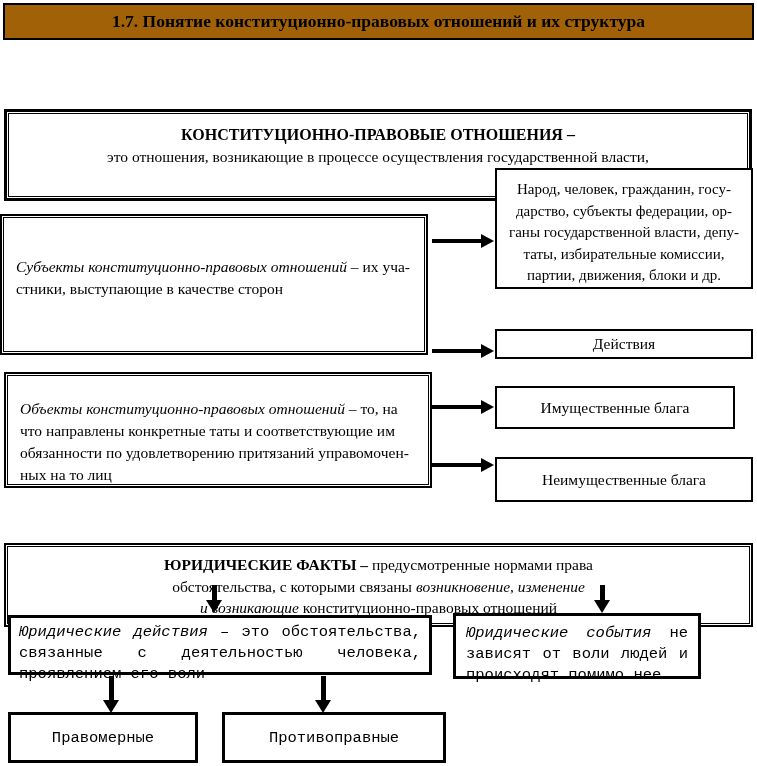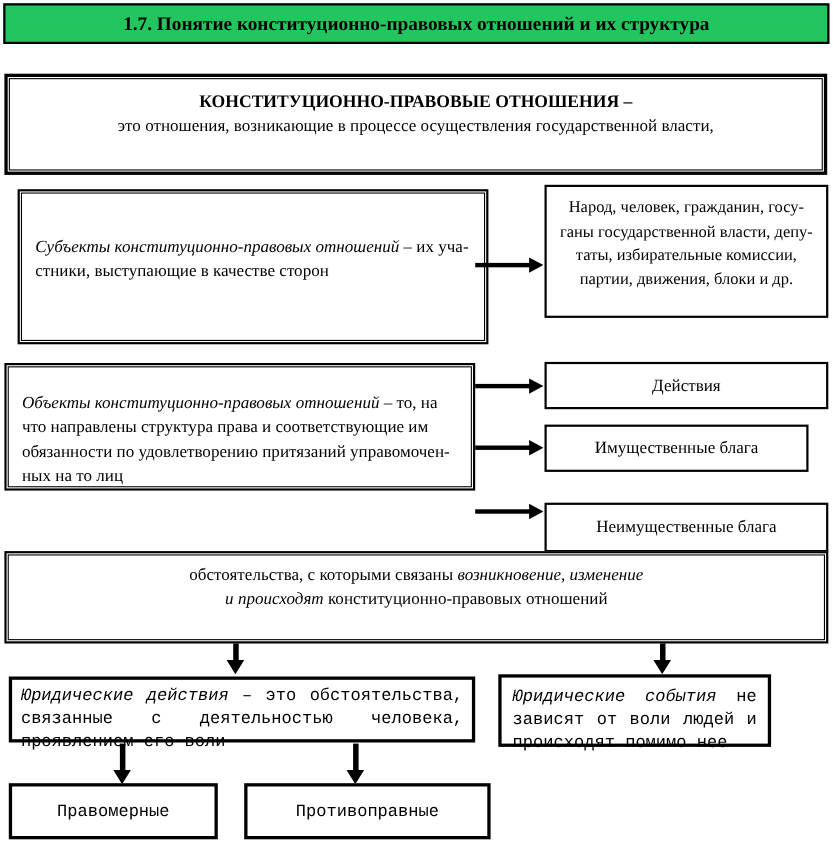--- a/index.html
+++ b/index.html
@@ -6,31 +6,31 @@
   #stage {
     position:relative; width:757px; height:766px; background:#ffffff;
     font-family:"Liberation Serif", serif; color:#000;
     overflow:hidden;
   }
   .abs { position:absolute; box-sizing:border-box; }
 
   
   .titlebar {
     left:3px; top:3px; width:751px; height:37px;
-    background:#22c55e; border:2px solid #000;
+    background:#a16207; border:2px solid #000;
     display:flex; align-items:center; justify-content:center;
     font-weight:bold; font-size:17.5px;
   }
 
   
   .sbox { border:2px solid #000; background:#fff; }
   .sbox3 { border:3px solid #000; background:#fff;font-family:Liberation Mono, monospace; }
 
   
-  .dbl { background:#fff; }
+  .dbl { background:#fff;margin-top:42px; }
   .dbl > .inner { position:absolute; inset:1px; border:1px solid #000; }
 
   .center { display:flex; align-items:center; justify-content:center; text-align:center; }
 
   .txt { font-size:15.5px; line-height:22px; }
   .it { font-style:italic; }
   .bold { font-weight:bold; }
 
   
   .arrow-r { position:absolute; height:14px; }
@@ -53,55 +53,56 @@
 
   <div class="abs dbl" style="left:4px; top:67px; width:748px; height:92px; border:3px solid #000;">
     <div class="inner">
       <div class="txt" style="text-align:center; padding-top:10px;">
         <div class="bold" style="font-size:16px;">КОНСТИТУЦИОННО-ПРАВОВЫЕ ОТНОШЕНИЯ –</div>
         <div>это отношения, возникающие в процессе осуществления государственной власти,</div>
       </div>
     </div>
   </div>
 
-  <div class="abs dbl" style="left:16px; top:172px; width:428px; height:141px; border:2px solid #000;">
+  <div class="abs dbl" style="left:0; top:172px; width:428px; height:141px; border:2px solid #000;">
     <div class="inner">
       <div class="txt" style="padding:38px 14px 0 12px; text-align:left;">
         <span class="it">Субъекты конституционно-правовых отношений</span><span> – их уча-</span><br>
         <span>стники, выступающие в качестве сторон</span>
       </div>
     </div>
   </div>
 
   <div class="abs sbox" style="left:495px; top:168px; width:258px; height:121px;">
     <div class="txt" style="text-align:center; padding-top:9px; font-size:15px; line-height:21.5px;">
       <div>Народ, человек, гражданин, госу-</div>
+      <div>дарство, субъекты федерации, ор-</div>
       <div>ганы государственной власти, депу-</div>
       <div>таты, избирательные комиссии,</div>
       <div>партии, движения, блоки и др.</div>
     </div>
   </div>
 
   <div class="arrow-r" style="left:432px; top:234px; width:62px;">
     <div class="shaft"></div>
       <div class="head"></div>
   </div>
 
   <div class="abs dbl" style="left:4px; top:330px; width:428px; height:116px; border:2px solid #000;">
     <div class="inner">
       <div class="txt" style="padding:22px 14px 0 12px; text-align:left;">
         <span class="it">Объекты конституционно-правовых отношений</span><span> – то, на</span><br>
-        <span>что направлены структура права и соответствующие им</span><br>
+        <span>что направлены конкретные таты и соответствующие им</span><br>
         <span>обязанности по удовлетворению притязаний управомочен-</span><br>
         <span>ных на то лиц</span>
       </div>
     </div>
   </div>
 
-  <div class="abs sbox center txt" style="left:495px; top:329px; width:258px; height:43px;">
+  <div class="abs sbox center txt" style="left:495px; top:329px; width:258px; height:30px;">
     <span>Действия</span>
   </div>
   <div class="abs sbox center txt" style="left:495px; top:386px; width:240px; height:43px;">
     <span>Имущественные блага</span>
   </div>
   <div class="abs sbox center txt" style="left:495px; top:442px; width:258px; height:45px;margin-top:15px;">
     <span>Неимущественные блага</span>
   </div>
 
   <div class="arrow-r" style="left:432px; top:344px; width:62px;">
@@ -114,24 +115,27 @@
   </div>
   <div class="arrow-r" style="left:432px; top:458px; width:62px;">
     <div class="shaft"></div>
       <div class="head"></div>
   </div>
 
   <div class="abs dbl" style="left:4px; top:501px; width:749px; height:84px; border:2px solid #000;">
     <div class="inner">
       <div class="txt" style="text-align:center; padding-top:7px; line-height:21.5px;">
         <div>
+          <span class="bold">ЮРИДИЧЕСКИЕ ФАКТЫ –</span><span> предусмотренные нормами права</span>
+        </div>
+        <div>
           <span>обстоятельства, с которыми связаны </span><span class="it">возникновение, изменение</span>
         </div>
         <div>
-          <span class="it">и происходят</span><span> конституционно-правовых отношений</span>
+          <span class="it">и возникающие</span><span> конституционно-правовых отношений</span>
         </div>
       </div>
     </div>
   </div>
 
   <div class="arrow-d" style="left:206px; top:585px; height:28px;">
     <div class="shaft"></div>
       <div class="head"></div>
   </div>
   <div class="arrow-d" style="left:594px; top:585px; height:28px;">

